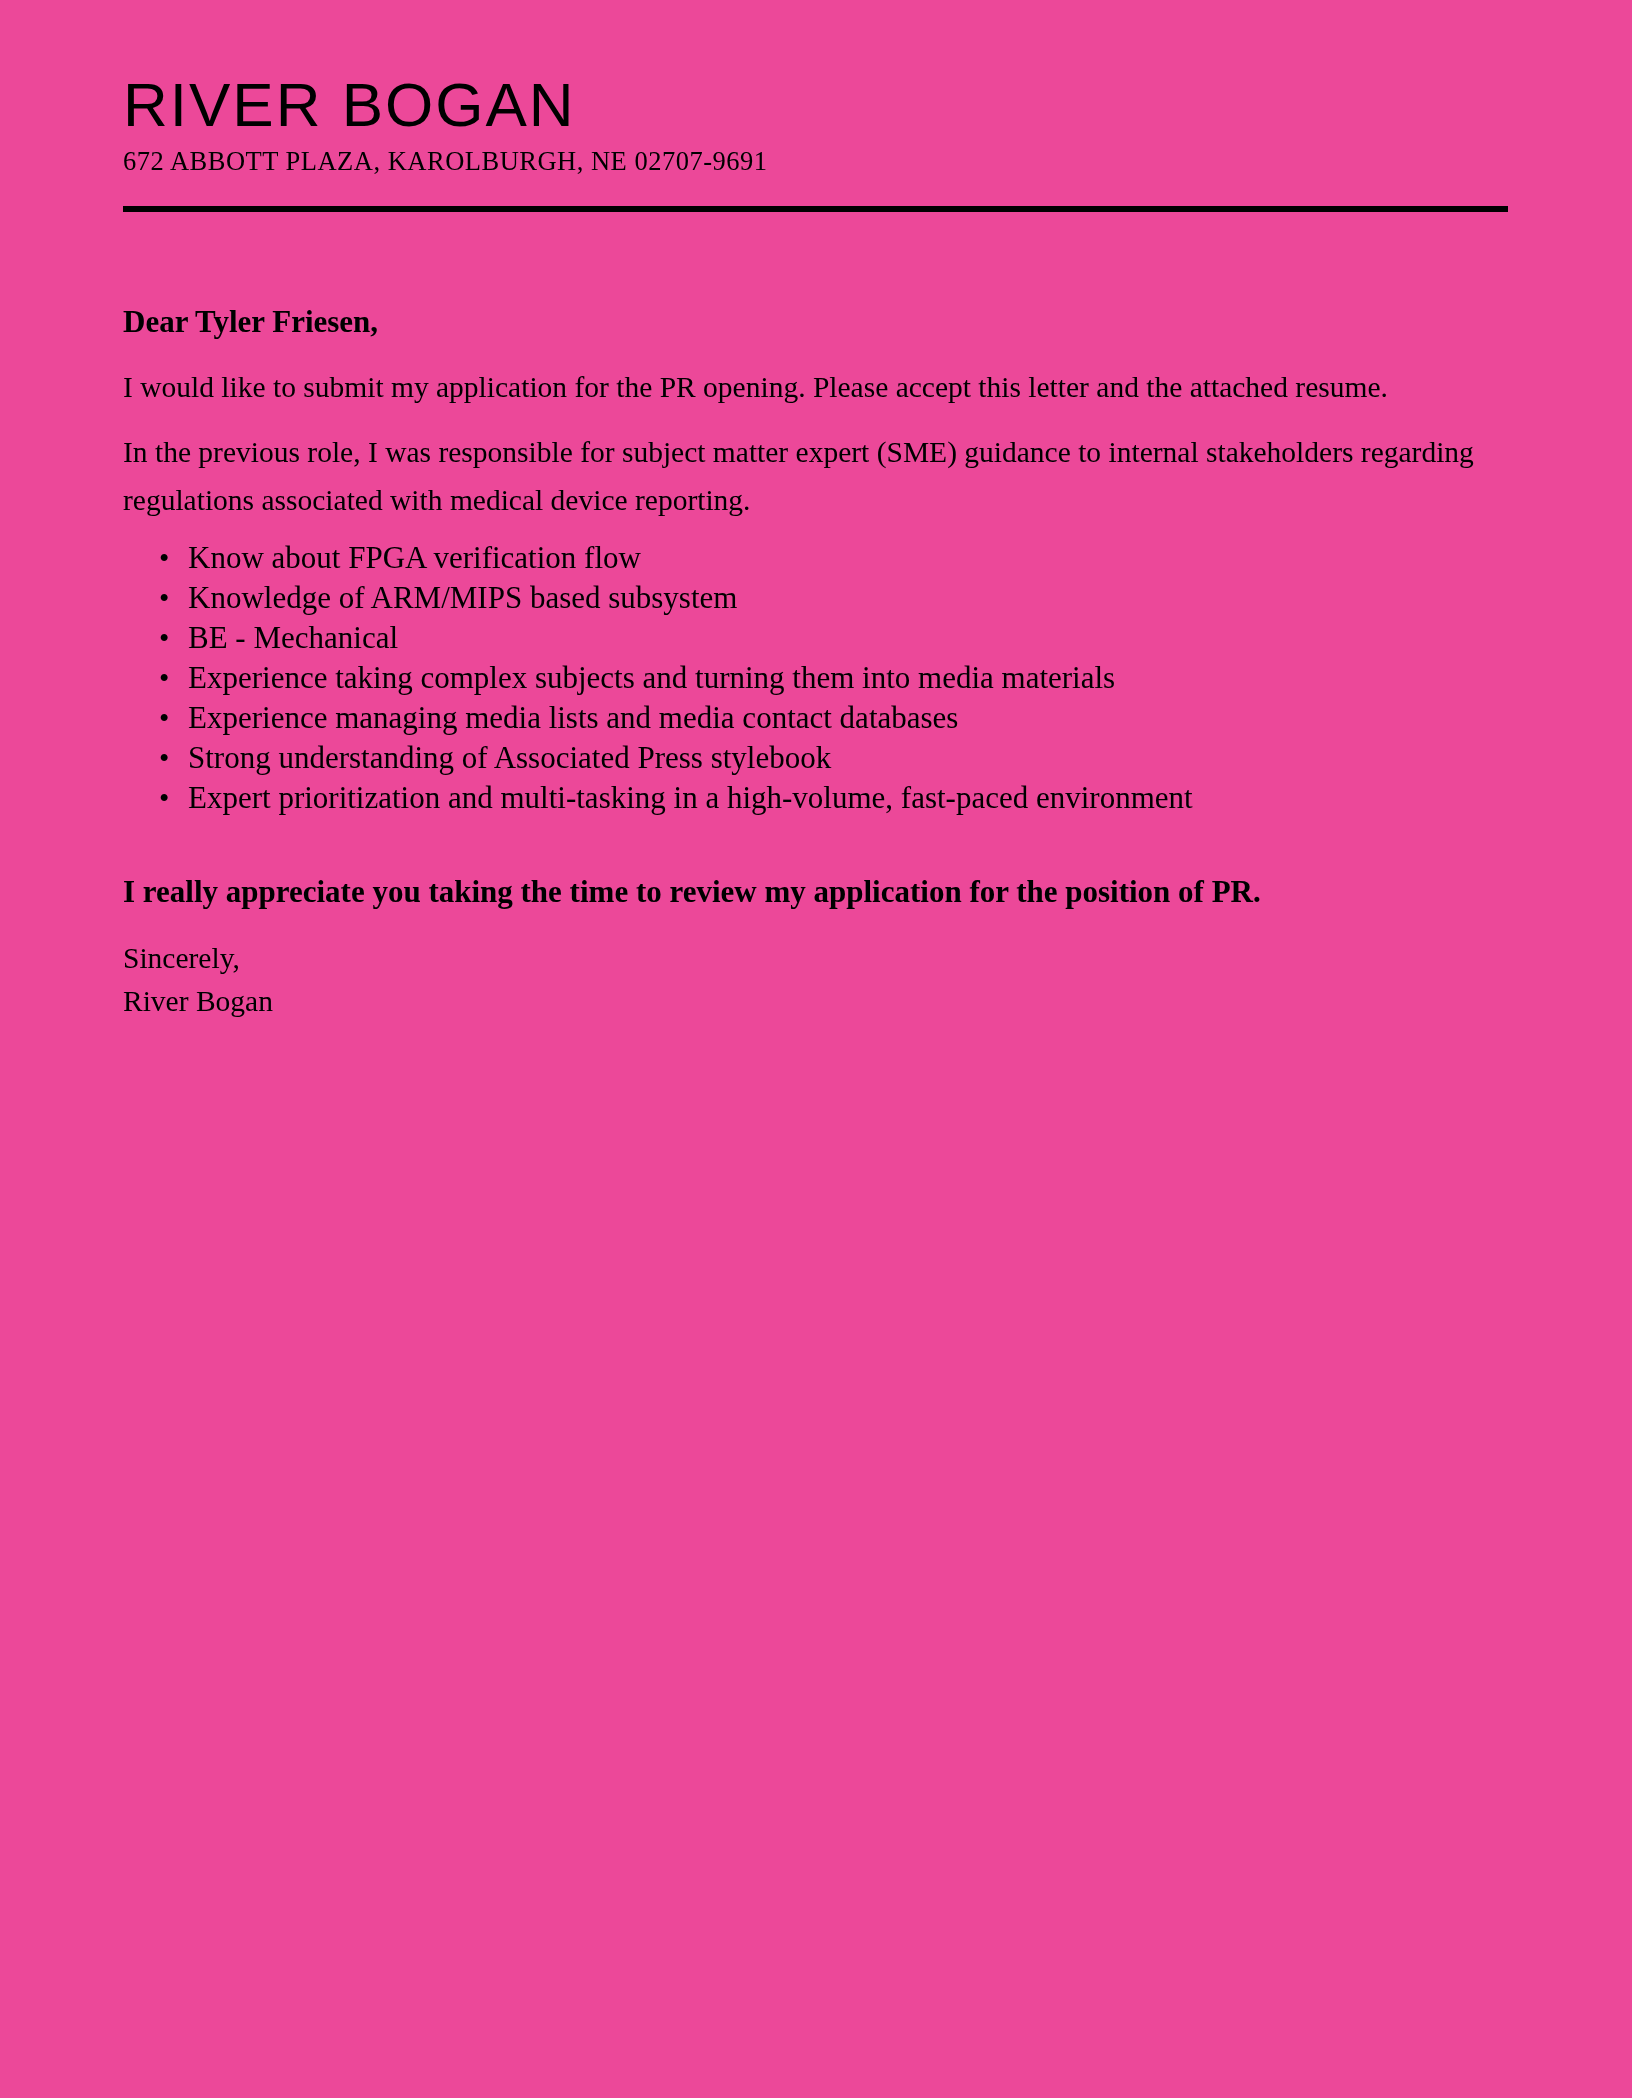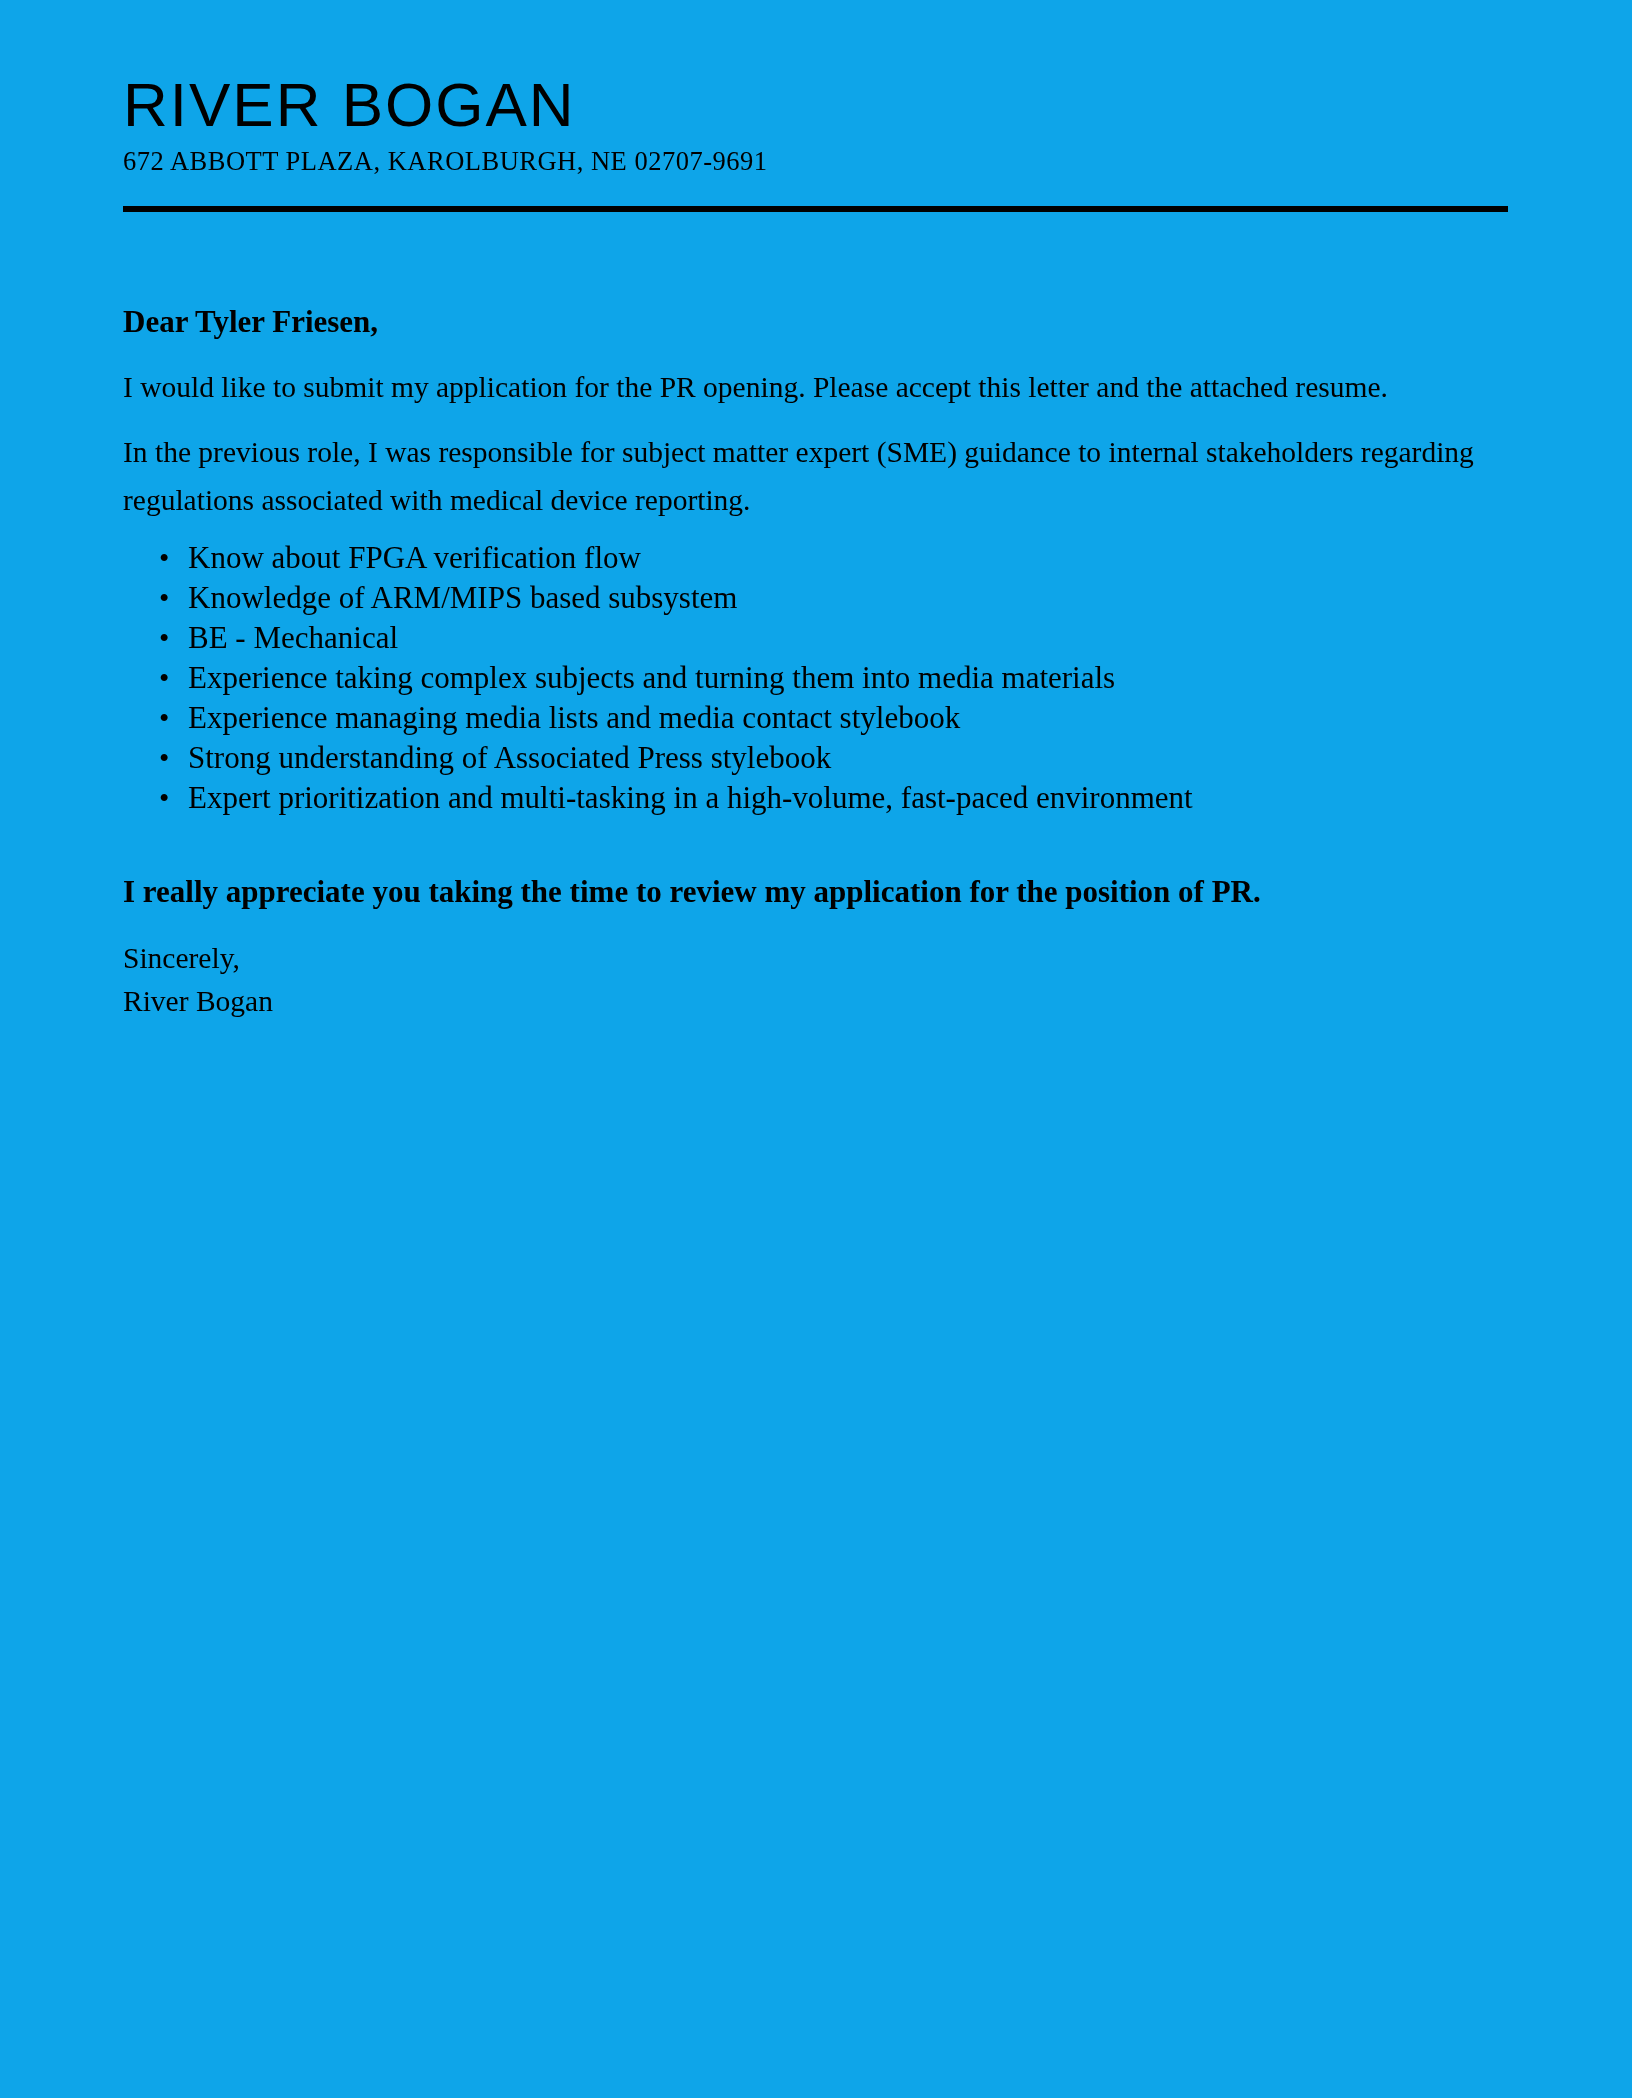--- a/index.html
+++ b/index.html
@@ -11,21 +11,21 @@
     height: 2098px;
     background: #ffffff;
     color: #000000;
     font-family: "Liberation Serif", serif;
     overflow: hidden;
   }
   .page {
     box-sizing: border-box;
     width: 1632px;
     height: 2098px;
-    background: #0ea5e9;
+    background: #ec4899;
   }
   .content {
     margin-left: 123px;
     width: 1385px;
   }
   .header-name {
     margin: 0;
     padding-top: 71px;
     font-family: "Liberation Sans", sans-serif;
     font-weight: normal;
@@ -110,21 +110,21 @@
     <p class="para">I would like to submit my application for the PR opening. Please accept this letter and the attached resume.</p>
 
     <p class="para">In the previous role, I was responsible for subject matter expert (SME) guidance to internal stakeholders regarding regulations associated with medical device reporting.</p>
 
 
     <ul class="req-list">
       <li>Know about FPGA verification flow</li>
       <li>Knowledge of ARM/MIPS based subsystem</li>
       <li>BE - Mechanical</li>
       <li>Experience taking complex subjects and turning them into media materials</li>
-      <li>Experience managing media lists and media contact stylebook</li>
+      <li>Experience managing media lists and media contact databases</li>
       <li>Strong understanding of Associated Press stylebook</li>
       <li>Expert prioritization and multi-tasking in a high-volume, fast-paced environment</li>
     </ul>
 
     <p class="closing">I really appreciate you taking the time to review my application for the position of PR.</p>
 
     <div class="signature-block">
       <p class="sig-line">Sincerely,</p>
       <p class="sig-line">River Bogan</p>
     </div>

